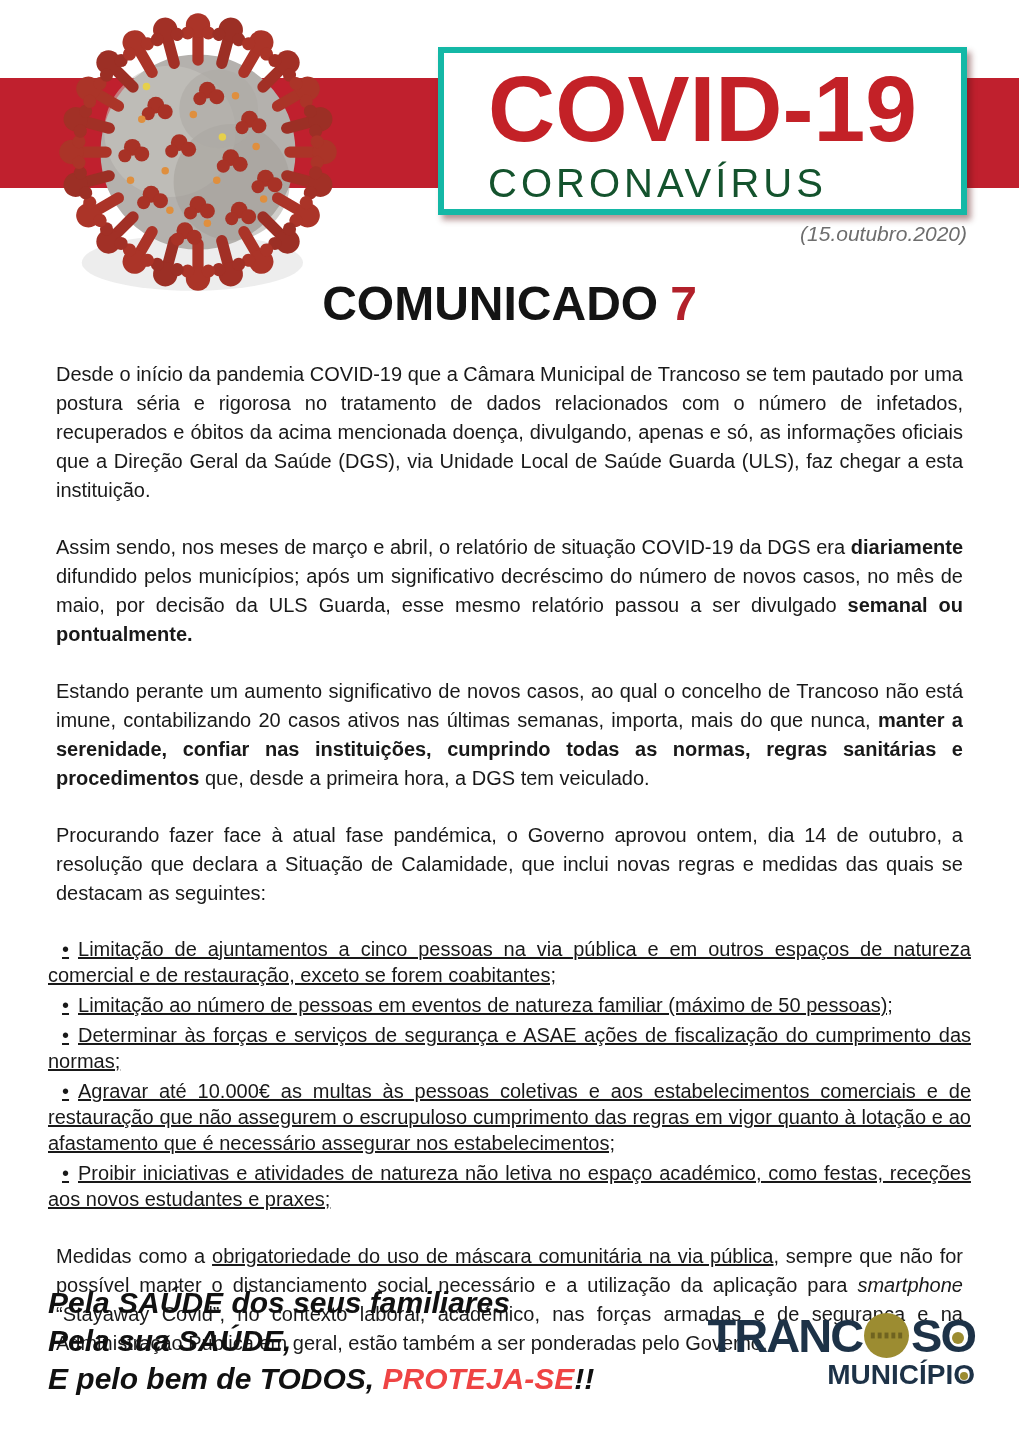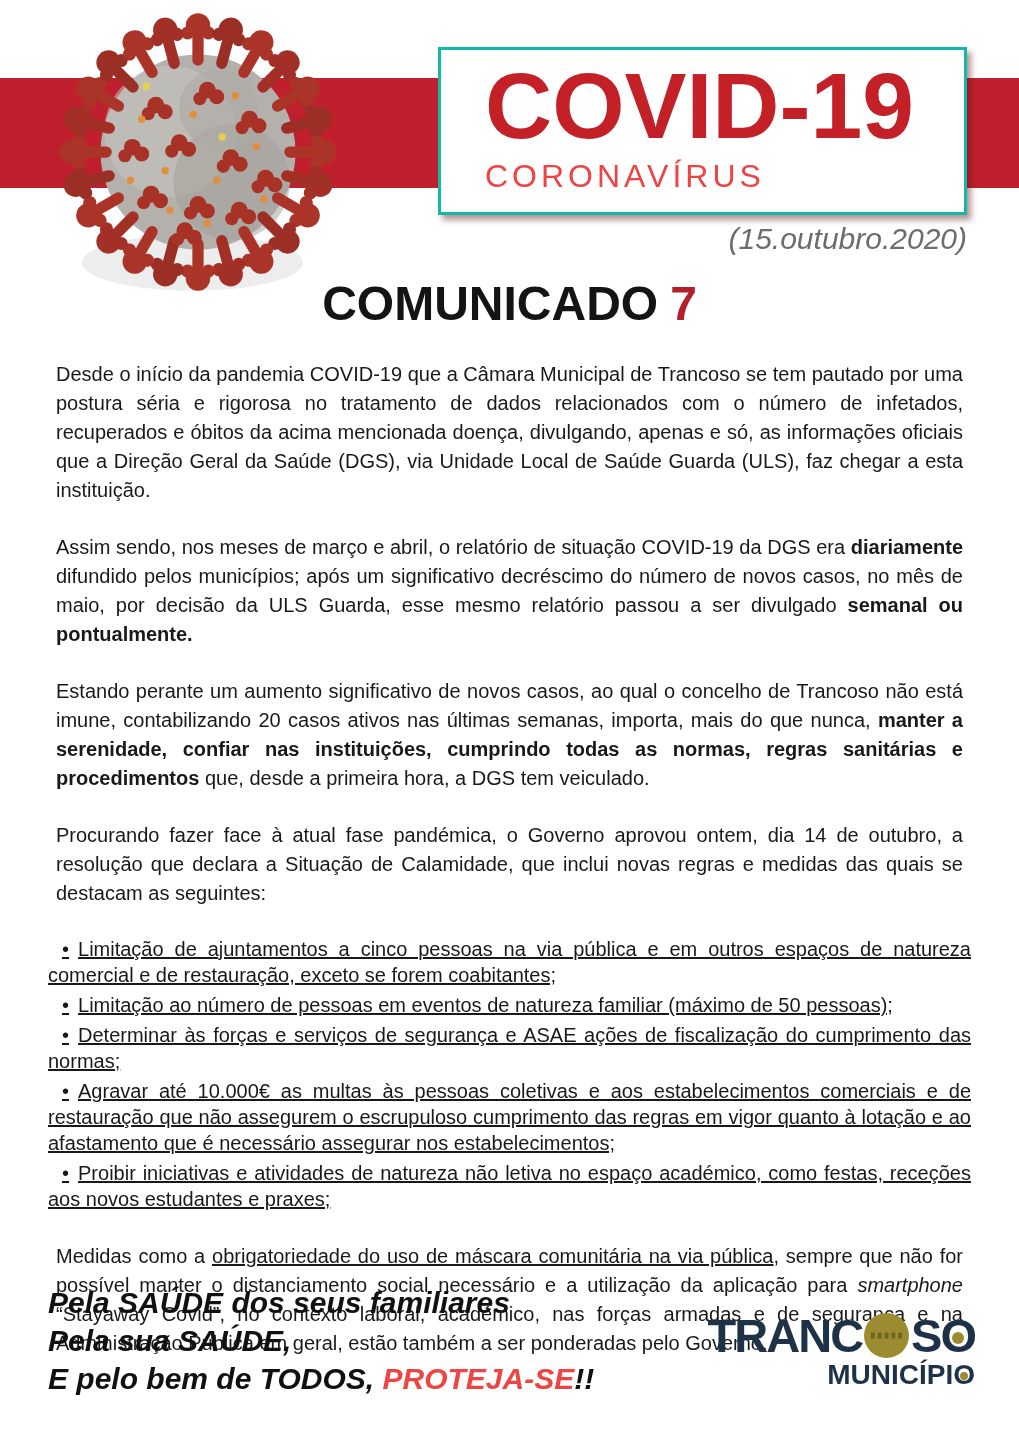--- a/index.html
+++ b/index.html
@@ -3,25 +3,25 @@
 <meta charset="utf-8">
 <style>
   html,body{margin:0;padding:0;background:#ffffff;}
   .page{position:relative;width:1019px;height:1440px;background:#ffffff;overflow:hidden;
         font-family:"Liberation Sans",sans-serif;color:#191919;}
 
   
   .red-band{position:absolute;left:0;top:78px;width:1019px;height:110px;background:#c0202e;}
   .virus-wrap{position:absolute;left:48px;top:2px;width:300px;height:300px;}
   .covid-box{position:absolute;left:438px;top:47px;width:529px;height:168px;background:#ffffff;
-             border:3px solid #14b8a6;box-sizing:border-box;box-shadow:4px 5px 6px rgba(90,20,20,.45);
+             border:6px solid #14b8a6;box-sizing:border-box;box-shadow:4px 5px 6px rgba(90,20,20,.45);
              padding:10px 0 0 44px;}
   .covid-title{font-size:93px;line-height:1;font-weight:700;color:#c32127;letter-spacing:0;}
-  .covid-sub{font-size:32px;line-height:1;font-weight:400;color:#ef4444;letter-spacing:4px;margin-top:7px;}
-  .date{position:absolute;top:222px;right:52px;font-style:italic;color:#6d6d6d;font-size:30px;}
+  .covid-sub{font-size:40px;line-height:1;font-weight:400;color:#14532d;letter-spacing:4px;margin-top:7px;}
+  .date{position:absolute;top:222px;right:52px;font-style:italic;color:#6d6d6d;font-size:21px;}
 
   
   .content{position:absolute;left:0;top:278px;width:1019px;}
   .comunicado{margin:0 0 30px;text-align:center;font-size:48px;line-height:52px;font-weight:700;color:#141414;}
   .comunicado .num{color:#b2202a;margin-left:12px;}
   .bodytext{padding:0 48px;text-align:justify;font-size:20px;line-height:29px;}
   .bodytext p{margin:0 8px 28px;}
   .bold{font-weight:700;}
   .uline{text-decoration:underline;}
   .ital{font-style:italic;}

